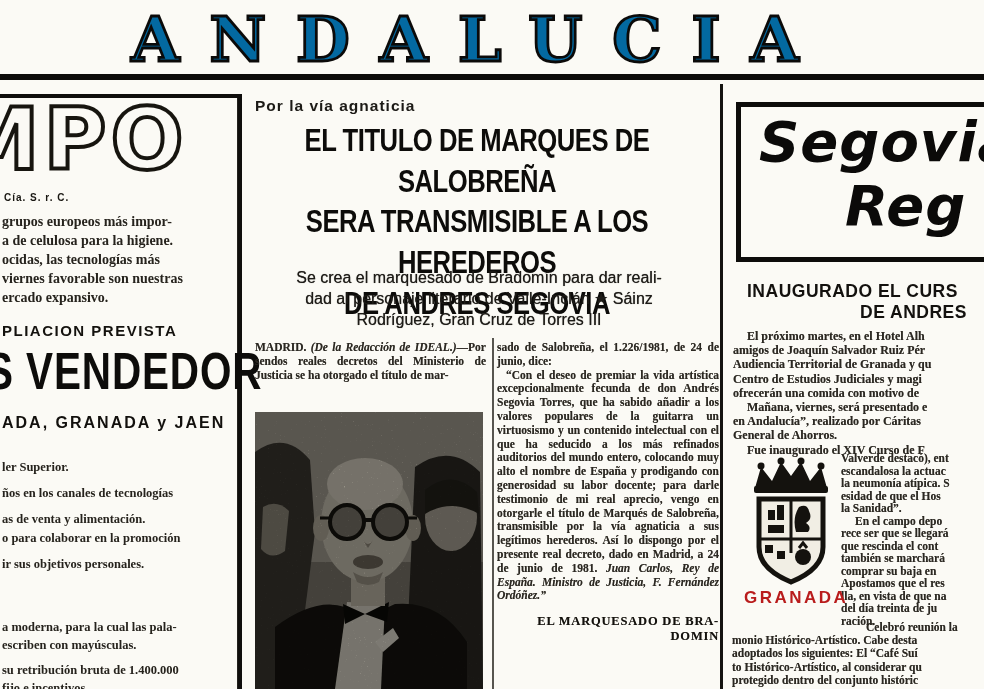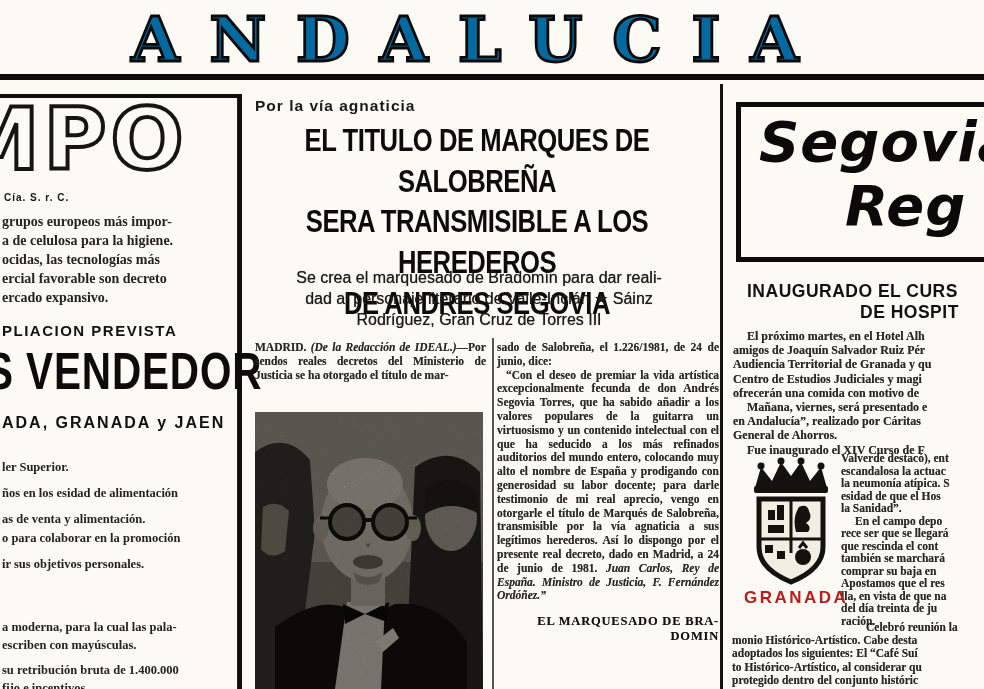--- a/index.html
+++ b/index.html
@@ -105,31 +105,31 @@
 <div class="abs divider-right"></div>
 
 <div class="abs ad-box"></div>
 <div class="abs ad-logo noselect">MPO</div>
 <div class="abs ad-logo-sub">Cía. S. r. C.</div>
 
 <div class="abs ad-intro">
   <div class="rline">grupos europeos más impor-</div>
   <div class="rline">a de celulosa para la higiene.</div>
   <div class="rline">ocidas, las tecnologías más</div>
-  <div class="rline">ercial favorable son decreto</div>
+  <div class="rline">viernes favorable son nuestras</div>
   <div class="rline">ercado expansivo.</div>
 </div>
 
 <div class="abs ad-section-heading">PLIACION PREVISTA</div>
 <div class="abs ad-title noselect">S VENDEDOR</div>
 <div class="abs ad-subtitle">ADA, GRANADA y JAEN</div>
 
 <div class="abs ad-reqs">
   <div class="rline">ler Superior.</div>
-  <div class="rline gap">ños en los esidad de alimentación</div>
+  <div class="rline gap">ños en los canales de tecnologías</div>
   <div class="rline gap">as de venta y alimentación.</div>
   <div class="rline">o para colaborar en la promoción</div>
   <div class="rline gap">ir sus objetivos personales.</div>
 </div>
 
 <div class="abs ad-foot">
   <div class="rline">a moderna, para la cual las pala-</div>
   <div class="rline">escriben con mayúsculas.</div>
   <div class="rline gap">su retribución bruta de 1.400.000</div>
   <div class="rline">fijo e incentivos.</div>
@@ -205,21 +205,21 @@
     <div>DOMIN</div>
   </div>
 </div>
 
 <div class="abs panorama-box">
   <div class="pan1 noselect">Segovia</div>
   <div class="pan2 noselect">Reg</div>
 </div>
 
 <div class="abs news-heading1">INAUGURADO EL CURS</div>
-<div class="abs news-heading2">DE HOSPIT</div>
+<div class="abs news-heading2">DE ANDRES</div>
 
 <div class="abs r-para">
   <div class="rline indent">El próximo martes, en el Hotel Alh</div>
   <div class="rline">amigos de Joaquín Salvador Ruiz Pér</div>
   <div class="rline">Audiencia Territorial de Granada y qu</div>
   <div class="rline">Centro de Estudios Judiciales y magi</div>
   <div class="rline">ofrecerán una comida con motivo de</div>
   <div class="rline indent">Mañana, viernes, será presentado e</div>
   <div class="rline">en Andalucía”, realizado por Cáritas</div>
   <div class="rline">General de Ahorros.</div>

